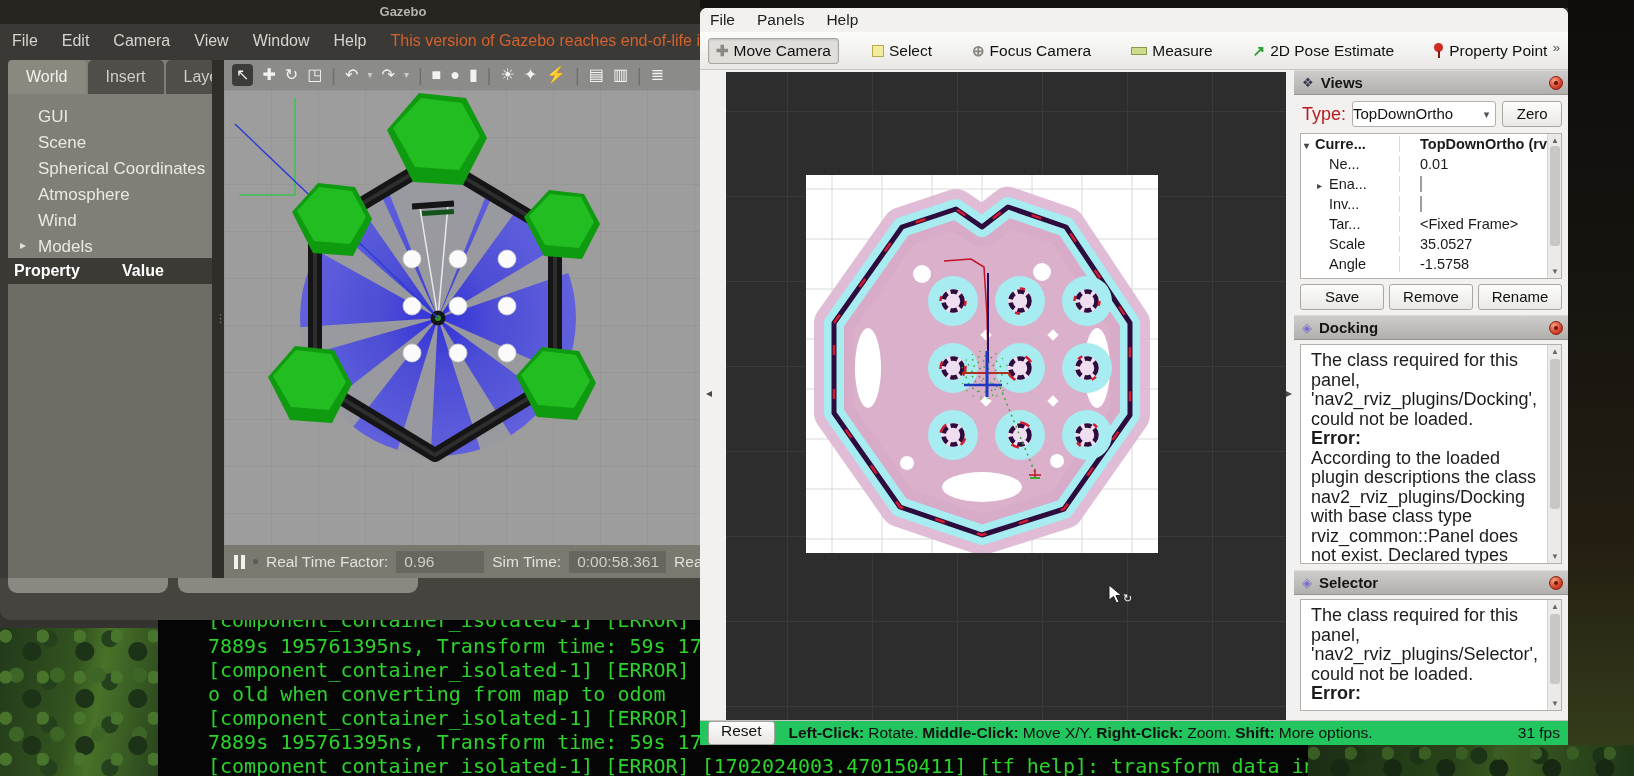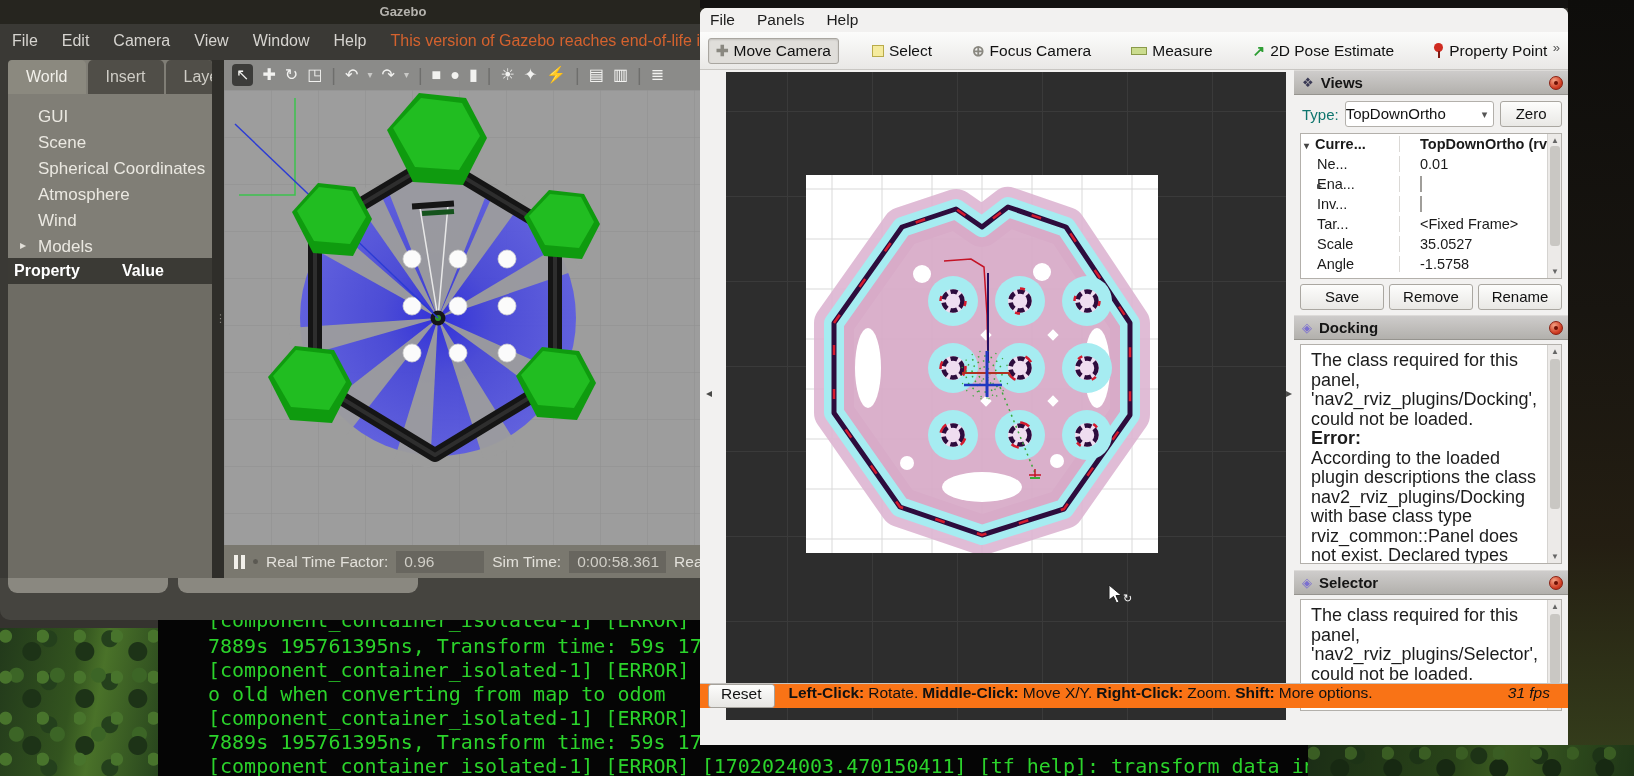--- a/index.html
+++ b/index.html
@@ -111,32 +111,32 @@
   .p-hdr .t { font-size:15px; font-weight:bold; color:#151515; }
   .close-btn { position:absolute; right:5px; top:5px; width:14px; height:14px; border-radius:50%;
     background:radial-gradient(circle at 35% 30%, #f2a184, #cf3b22 65%, #a32612);
     border:1px solid #8a2012; }
   .close-btn::after { content:""; position:absolute; left:4px; top:4px; width:4px; height:4px;
     border-radius:50%; background:#6e1004; }
   .hdr-ic { font-size:13px; color:#3a3a55; }
   .hdr-ic.diamond { color:#7b6fd0; }
 
   .type-row { display:flex; align-items:center; gap:6px; padding:6px 6px 4px 8px; }
-  .type-row .lbl { font-size:15px; color:#0f766e; }
+  .type-row .lbl { font-size:18px; color:#b91c1c; }
   .dd { width:150px; height:26px; background:#fff; border:1px solid #b3b0ab; border-radius:3px;
     font-size:15px; color:#111; padding:3px 0; position:relative; }
   .dd .car { position:absolute; right:6px; top:6px; color:#555; font-size:11px; }
   .btn { height:26px; background:linear-gradient(#fdfdfc,#e9e8e5); border:1px solid #aaa7a1;
     border-radius:3px; font-size:15px; color:#111; text-align:center; line-height:24px; }
   .zero-btn { width:62px; margin-left:auto; }
 
   .vtree { position:relative; margin:2px 6px 0 6px; height:146px; background:#fff;
     border:1px solid #b3b0ab; overflow:hidden; }
   .vrow { display:flex; height:20px; font-size:14.5px; color:#1a1a1a; align-items:center; }
-  .vrow .nm { width:98px; padding-left:16px; position:relative; white-space:nowrap; overflow:hidden; }
+  .vrow .nm { width:98px; padding-left:28px; position:relative; white-space:nowrap; overflow:hidden; }
   .vrow .nm.top { padding-left:14px; font-weight:bold; }
   .vrow .nm .ex { position:absolute; left:3px; top:4px; font-size:10px; color:#444; }
   .vrow .nm .ex2 { position:absolute; left:16px; top:4px; font-size:10px; color:#444; }
   .vrow .vl { flex:1; border-left:1px solid #dbd9d6; padding-left:20px; white-space:nowrap; overflow:hidden; }
   .vrow .vl.bold { font-weight:bold; }
   .cbx { width:12px; height:12px; border:1px solid #a09e9a; background:#fff; margin-top:1px; }
   .vscroll { position:absolute; right:0; top:0; width:14px; height:100%; background:#eceae8;
     border-left:1px solid #d5d3d0; font-size:8px; color:#666; text-align:center; }
   .vscroll .up { position:absolute; top:2px; left:3px; }
   .vscroll .dn { position:absolute; bottom:2px; left:3px; }
@@ -144,27 +144,27 @@
 
   .vbtns { display:flex; gap:5px; padding:5px 6px; }
   .vbtns .btn { flex:1; }
 
   .errbox { position:relative; margin:4px 6px 0 6px; background:#fff; border:1px solid #b3b0ab; overflow:hidden; }
   .errbox .txt { padding:6px 22px 4px 10px; font-size:18px; line-height:19.5px; color:#1c1c1c; }
   .errbox .txt b { display:block; }
   .dock-box { height:220px; }
   .sel-box { height:112px; }
 
-  .rv-status { position:absolute; left:0; top:675px; width:100%; height:25px; background:#f97316;
-    border-top:1px solid #c5c3c0; display:flex; align-items:flex-start; gap:4px; padding-left:8px;
+  .rv-status { position:absolute; left:0; top:712px; width:100%; height:25px; background:#22c55e;
+    border-top:1px solid #c5c3c0; display:flex; align-items:center; gap:4px; padding-left:8px;
     font-size:15.5px; color:#111; }
   .reset-btn { height:24px; padding:0 12px; margin-right:10px; background:linear-gradient(#fdfdfc,#e7e6e3);
     border:1px solid #a5a29c; border-radius:3px; font-size:15.5px; }
   .rv-status b { font-weight:bold; }
-  .fps { margin-left:auto; margin-right:18px;font-style:italic; }
+  .fps { margin-left:auto; margin-right:8px; }
 
   .cursor { position:absolute; left:1108px; top:584px; z-index:9; }
 
   .tl-strip { position:absolute; left:700px; top:0; width:868px; height:8px; background:#131211; z-index:4; }
 </style>
 </head>
 <body>
 
 <div id="screen">
 

